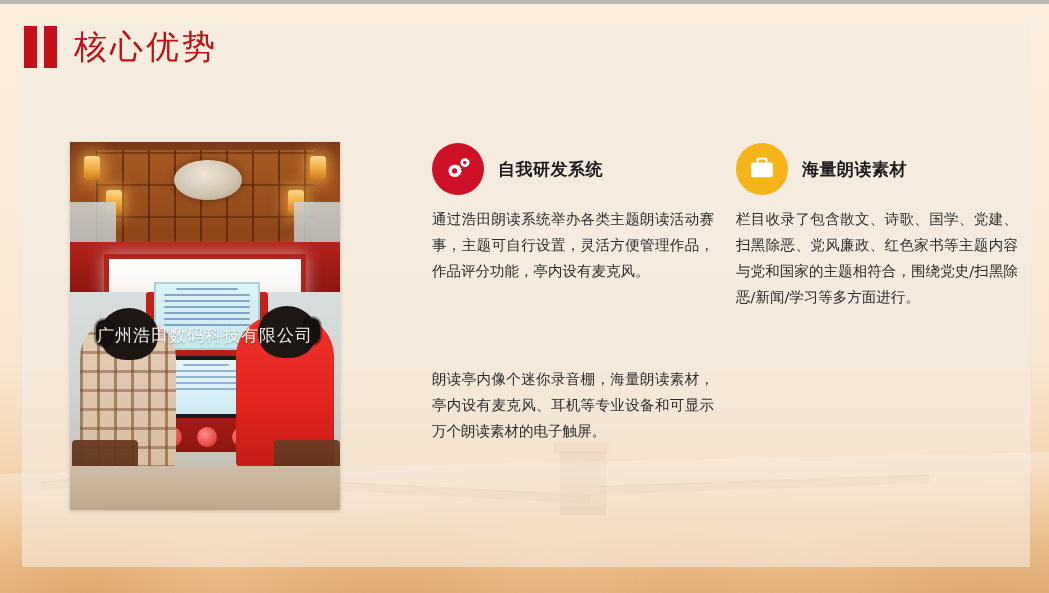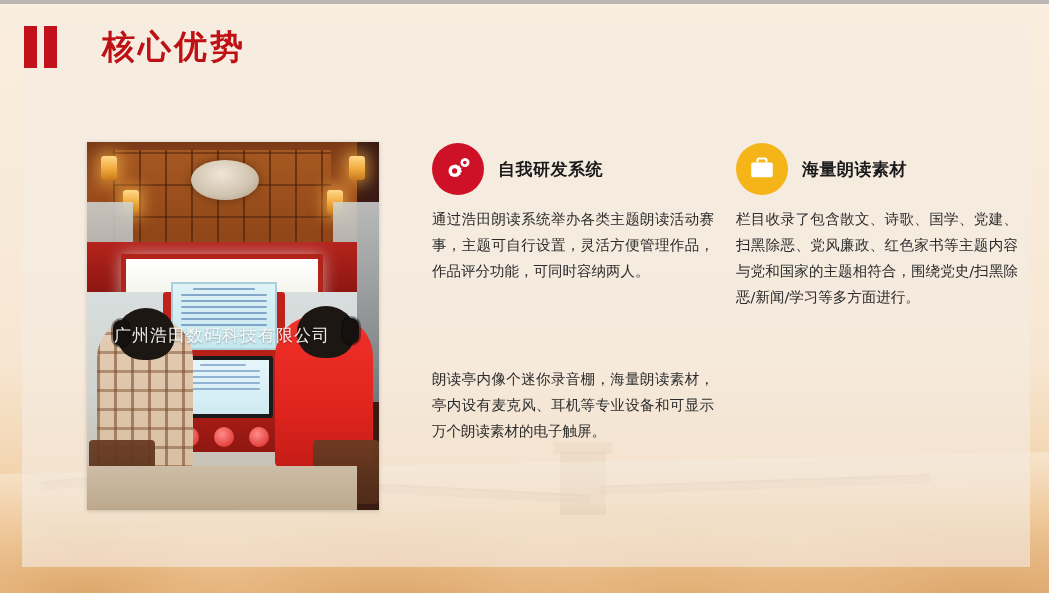--- a/index.html
+++ b/index.html
@@ -58,34 +58,33 @@
     border-top:2px solid rgba(188,140,96,.22);
   }
 
   
   .header { position:absolute; left:0; top:4px; width:1049px; height:96px; }
   .bars { position:absolute; left:24px; top:22px; display:flex; gap:7px; }
   .bar { width:13px; height:42px; background:#C3111B; }
   .page-title {
     position:absolute; left:74px; top:20px;
     font-family:"DejaVu Serif","Liberation Serif",serif;
-    font-size:33px; font-weight:700; color:#BE1015; letter-spacing:3px;
+    font-size:33px; font-weight:400; color:#BE1015; letter-spacing:3px;
     line-height:46px;
-    margin-left:28px;
   }
 
   
   .panel {
     position:absolute; left:22px; top:22px; width:1008px; height:545px;
     background:rgba(243,235,226,.62);
   }
 
   
   .photo {
-    position:absolute; left:87px; top:142px; width:292px; height:368px;
+    position:absolute; left:70px; top:142px; width:270px; height:368px;
     overflow:hidden; background:#3a1b14;
     box-shadow:0 1px 4px rgba(0,0,0,.18);
   }
   .ph-ceiling{
     position:absolute; left:0; top:0; width:270px; height:118px;
     background:linear-gradient(180deg,#7a3a18 0%,#9c4d1c 40%,#8a3e16 100%);
   }
   .ph-ceil-grid{
     position:absolute; left:26px; top:8px; width:218px; height:100px;
     background:
@@ -312,21 +311,21 @@
               <circle cx="13.6" cy="18.9" r="6.1"></circle>
               <circle cx="13.6" cy="18.9" r="2.6" fill="#CE1126"></circle>
               <path d="M23.6 6.6l1.1-.6.9 1.1 1.4-.4.2 1.4 1.3.4-.4 1.4.8 1.2-1.2.8.1 1.4-1.4.1-.6 1.3-1.3-.6-1.3.6-.7-1.2-1.4-.1.1-1.4-1.2-.7.7-1.2-.3-1.4 1.3-.3.1-1.4 1.4.3z"></path>
               <circle cx="23.8" cy="10.6" r="4.3"></circle>
               <circle cx="23.8" cy="10.6" r="1.8" fill="#CE1126"></circle>
             </g>
           </svg>
         </div>
         <div class="f-title">自我研发系统</div>
       </div>
-      <div class="f-body">通过浩田朗读系统举办各类主题朗读活动赛事，主题可自行设置，灵活方便管理作品，作品评分功能，可同时容纳两人。</div>
+      <div class="f-body">通过浩田朗读系统举办各类主题朗读活动赛事，主题可自行设置，灵活方便管理作品，作品评分功能，亭内设有麦克风。</div>
     </div>
 
 
     <div class="feature">
       <div class="f-head">
         <div class="f-icon yellow">
           <svg width="32" height="32" viewBox="0 0 32 32">
             <path d="M11.5 8.5v-1.6c0-.8.6-1.4 1.4-1.4h6.2c.8 0 1.4.6 1.4 1.4v1.6" fill="none" stroke="#ffffff" stroke-width="2.1" stroke-linecap="round"></path>
             <rect x="5.2" y="9.6" width="21.6" height="14.6" rx="1.6" fill="#ffffff"></rect>
           </svg>

